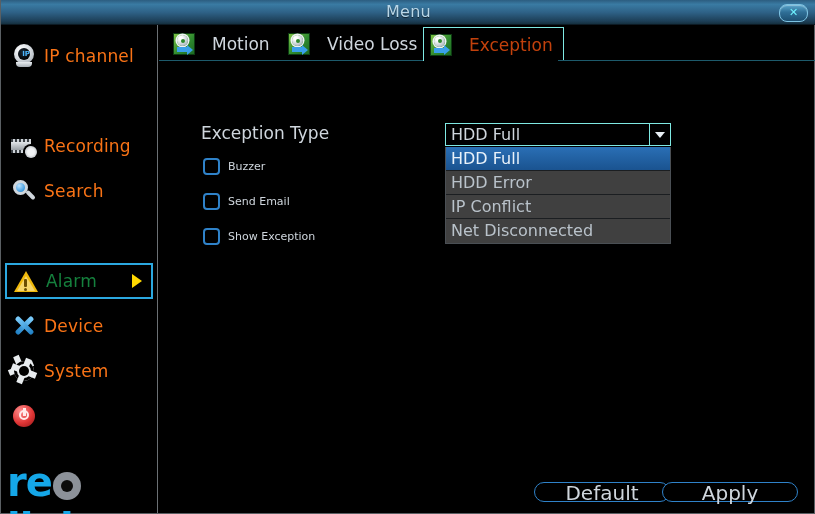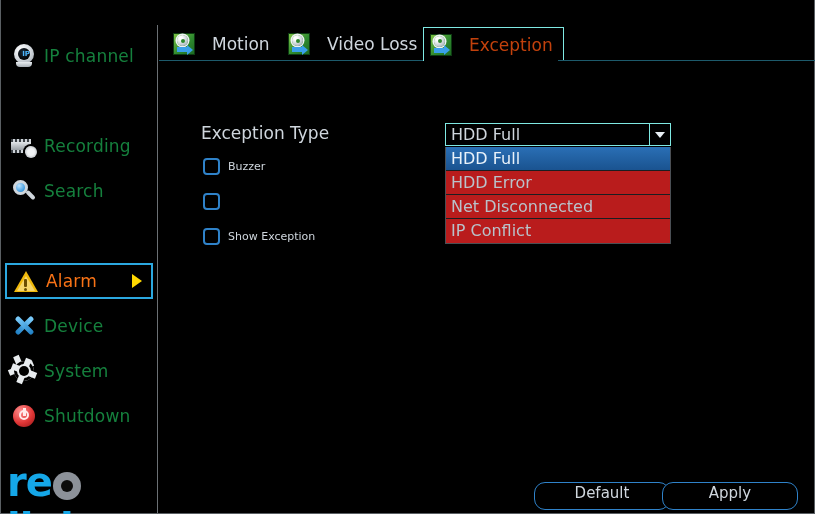--- a/index.html
+++ b/index.html
@@ -47,28 +47,28 @@
     border-right:1px solid #6b7074;
     box-sizing:border-box;
   }
   .side-item{
     position:absolute;left:4px;width:148px;height:36px;
     display:flex;align-items:center;
     box-sizing:border-box;
     cursor:pointer;
   }
   .side-item .s-label{
-    color:#15803d;font-size:17px;letter-spacing:.2px;
+    color:#f97316;font-size:17px;letter-spacing:.2px;
     margin-left:7px;white-space:nowrap;
   }
   .side-item.selected{
     border:2px solid #2ba8e0;
     background:#000;
   }
-  .side-item.selected .s-label{color:#f97316;}
+  .side-item.selected .s-label{color:#15803d;}
   .side-arrow{
     position:absolute;right:9px;top:50%;transform:translateY(-50%);
     width:0;height:0;
     border-left:10px solid #ffd800;
     border-top:7px solid transparent;
     border-bottom:7px solid transparent;
   }
   .ico{width:26px;height:26px;flex:0 0 26px;position:relative;margin-left:6px;}
 
   
@@ -275,40 +275,44 @@
     content:"";position:absolute;left:5px;top:8px;width:0;height:0;
     border-left:5px solid transparent;border-right:5px solid transparent;
     border-top:6px solid #e8eef3;
   }
   .dd-list{
     position:absolute;left:444px;top:148px;width:226px;
     border:1px solid #4a4f54;border-top:none;box-sizing:border-box;
   }
   .dd-opt{
     height:24px;line-height:24px;padding-left:5px;
-    background:#b91c1c;color:#b9c2ca;font-size:16px;
+    background:#404040;color:#b9c2ca;font-size:16px;
     border-bottom:1px solid #1b1e21;box-sizing:border-box;cursor:pointer;
   }
   .dd-opt.sel{
     background:linear-gradient(to bottom,#2a6fb5,#1a5390);color:#e9f2fa;
   }
   .dd-opt:last-child{border-bottom:none;}
 
   
   .btn{
-    position:absolute;height:28px;border:1px solid #2f82c9;border-radius:11px;
-    background:#000;color:#cfd6dd;font-size:15px;
+    position:absolute;height:20px;border:1px solid #2f82c9;border-radius:11px;
+    background:#000;color:#cfd6dd;font-size:20px;
     line-height:21px;text-align:center;cursor:pointer;box-sizing:border-box;
   }
 </style>
 </head>
 <body>
 
 <div id="app">
 
+  <div class="titlebar">
+    <div class="titlebar-text">Menu</div>
+    <div class="close-btn">✕</div>
+  </div>
 
   <div class="sidebar">
 
     <div class="side-item" style="top:13px">
       <span class="ico ico-ipcam">
         <span class="dome"></span>
           <span class="lens">IP</span>
           <span class="base"></span>
       </span>
       <span class="s-label">IP channel</span>
@@ -357,21 +361,20 @@
       </span>
       <span class="s-label">System</span>
     </div>
 
     <div class="side-item" style="top:373px">
       <span class="ico ico-pwr">
         <span class="circ2"></span>
           <span class="ring"></span>
           <span class="stem"></span>
       </span>
-      <span class="s-label">Shutdown</span>
     </div>
 
     <div class="logo"><span>re</span><span class="o"></span><span>link</span></div>
   </div>
 
   <div class="content">
 
     <div class="tabbar">
       <div class="tab" style="left:8px">
         <span class="tab-ico">
@@ -403,35 +406,36 @@
 
     <div class="form-label" style="left:42px;top:98px">Exception Type</div>
 
     <div class="cbrow" style="left:44px;top:133px">
       <span class="cbox"></span>
       <span class="c-label">Buzzer</span>
     </div>
 
     <div class="cbrow" style="left:44px;top:168px">
       <span class="cbox"></span>
+      <span class="c-label">Send Email</span>
     </div>
 
     <div class="cbrow" style="left:44px;top:203px">
       <span class="cbox"></span>
       <span class="c-label">Show Exception</span>
     </div>
 
     <div class="dd" style="left:286px;top:98px">
       <span class="dd-value">HDD Full</span>
       <span class="dd-btn"></span>
     </div>
 
     <div class="dd-list" style="left:286px;top:122px">
       <div class="dd-opt sel">HDD Full</div>
       <div class="dd-opt">HDD Error</div>
+      <div class="dd-opt">IP Conflict</div>
       <div class="dd-opt">Net Disconnected</div>
-      <div class="dd-opt">IP Conflict</div>
     </div>
 
     <div class="btn" style="left:375px;top:457px;width:136px">Default</div>
     <div class="btn" style="left:503px;top:457px;width:136px">Apply</div>
   </div>
 </div>
 
 </body></html>

